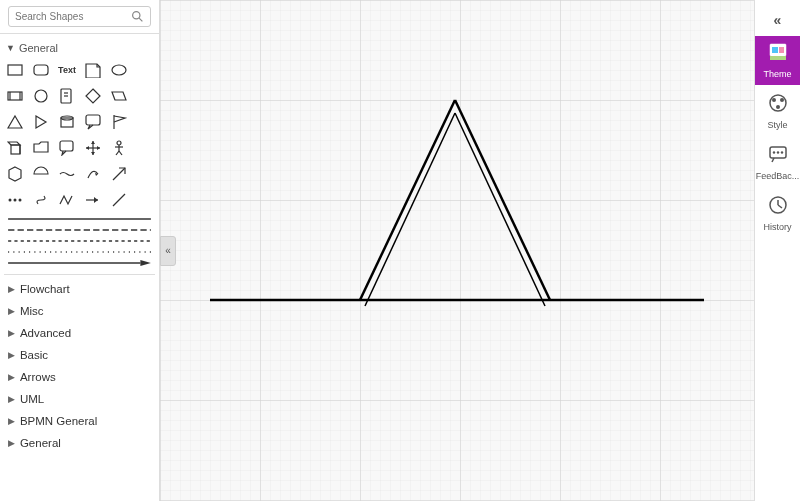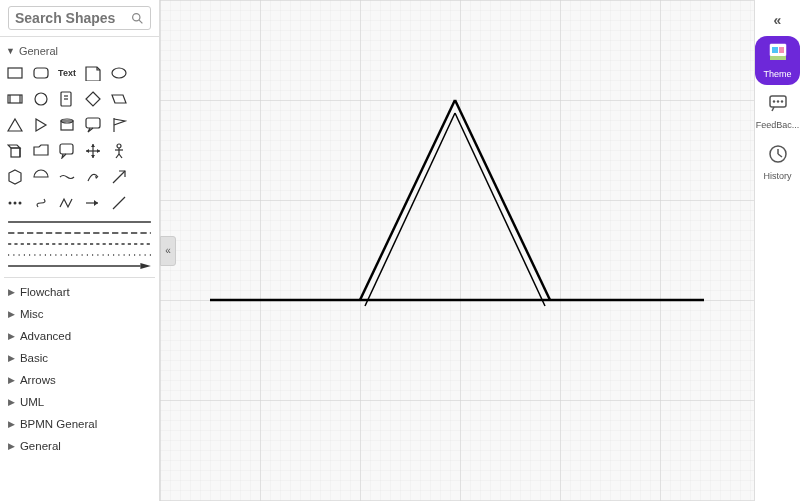--- a/index.html
+++ b/index.html
@@ -30,23 +30,22 @@
       border: 1px solid #ccc;
       border-radius: 3px;
       padding: 3px 6px;
       width: 100%;
       background: #fff;
     }
 
     .search-wrapper input {
       border: none;
       outline: none;
-      font-size: 14px;
-      width: 100%;
-      font-weight: bold;
+      font-size: 10px;
+      width: 100%;
     }
 
     .search-wrapper svg {
       flex-shrink: 0;
       color: #888;
     }
 
     
     .shapes-section {
       padding: 4px 4px 2px 4px;
@@ -170,22 +169,22 @@
       flex-direction: column;
       align-items: center;
       padding: 6px 4px;
       cursor: pointer;
       width: 100%;
       border-radius: 4px;
       margin-bottom: 2px;
     }
 
     .right-panel-item.active {
-      background: #6d28d9;
-      border-radius: 12px;
+      background: #a21caf;
+      border-radius: 0;
     }
 
     .right-panel-item.active .panel-icon {
       color: #fff;
     }
 
     .right-panel-item.active .panel-label {
       color: #fff;
     }
 
@@ -538,20 +537,31 @@
         <rect x="2" y="14" width="8" height="4" fill="white"></rect>
         <rect x="10" y="14" width="8" height="4" fill="white"></rect>
         <path d="M 4 5 L 10 5 L 10 11 L 4 11 Z" fill="#4fc3f7"></path>
         <path d="M 11 5 L 16 5 L 16 11 L 11 11 Z" fill="#f48fb1"></path>
         <path d="M 2 14 L 18 14 L 18 18 L 2 18 Z" fill="#aed581"></path>
       </svg>
     </span>
     <span class="panel-label">Theme</span>
   </div>
 
+  <div class="right-panel-item">
+    <span class="panel-icon">
+      <svg width="20" height="20" viewBox="0 0 20 20" fill="none">
+        <circle cx="10" cy="10" r="8" stroke="#555" stroke-width="1.5"></circle>
+        <circle cx="6" cy="7" r="2" fill="#555"></circle>
+        <circle cx="14" cy="7" r="2" fill="#555"></circle>
+        <circle cx="10" cy="14" r="2" fill="#555"></circle>
+      </svg>
+    </span>
+    <span class="panel-label">Style</span>
+  </div>
 
   <div class="right-panel-item">
     <span class="panel-icon">
       <svg width="20" height="20" viewBox="0 0 20 20" fill="none">
         <rect x="2" y="3" width="16" height="11" rx="2" stroke="#555" stroke-width="1.5"></rect>
         <circle cx="6" cy="8.5" r="1.2" fill="#555"></circle>
         <circle cx="10" cy="8.5" r="1.2" fill="#555"></circle>
         <circle cx="14" cy="8.5" r="1.2" fill="#555"></circle>
         <path d="M 6 14 L 4 18" stroke="#555" stroke-width="1.5"></path>
       </svg>

